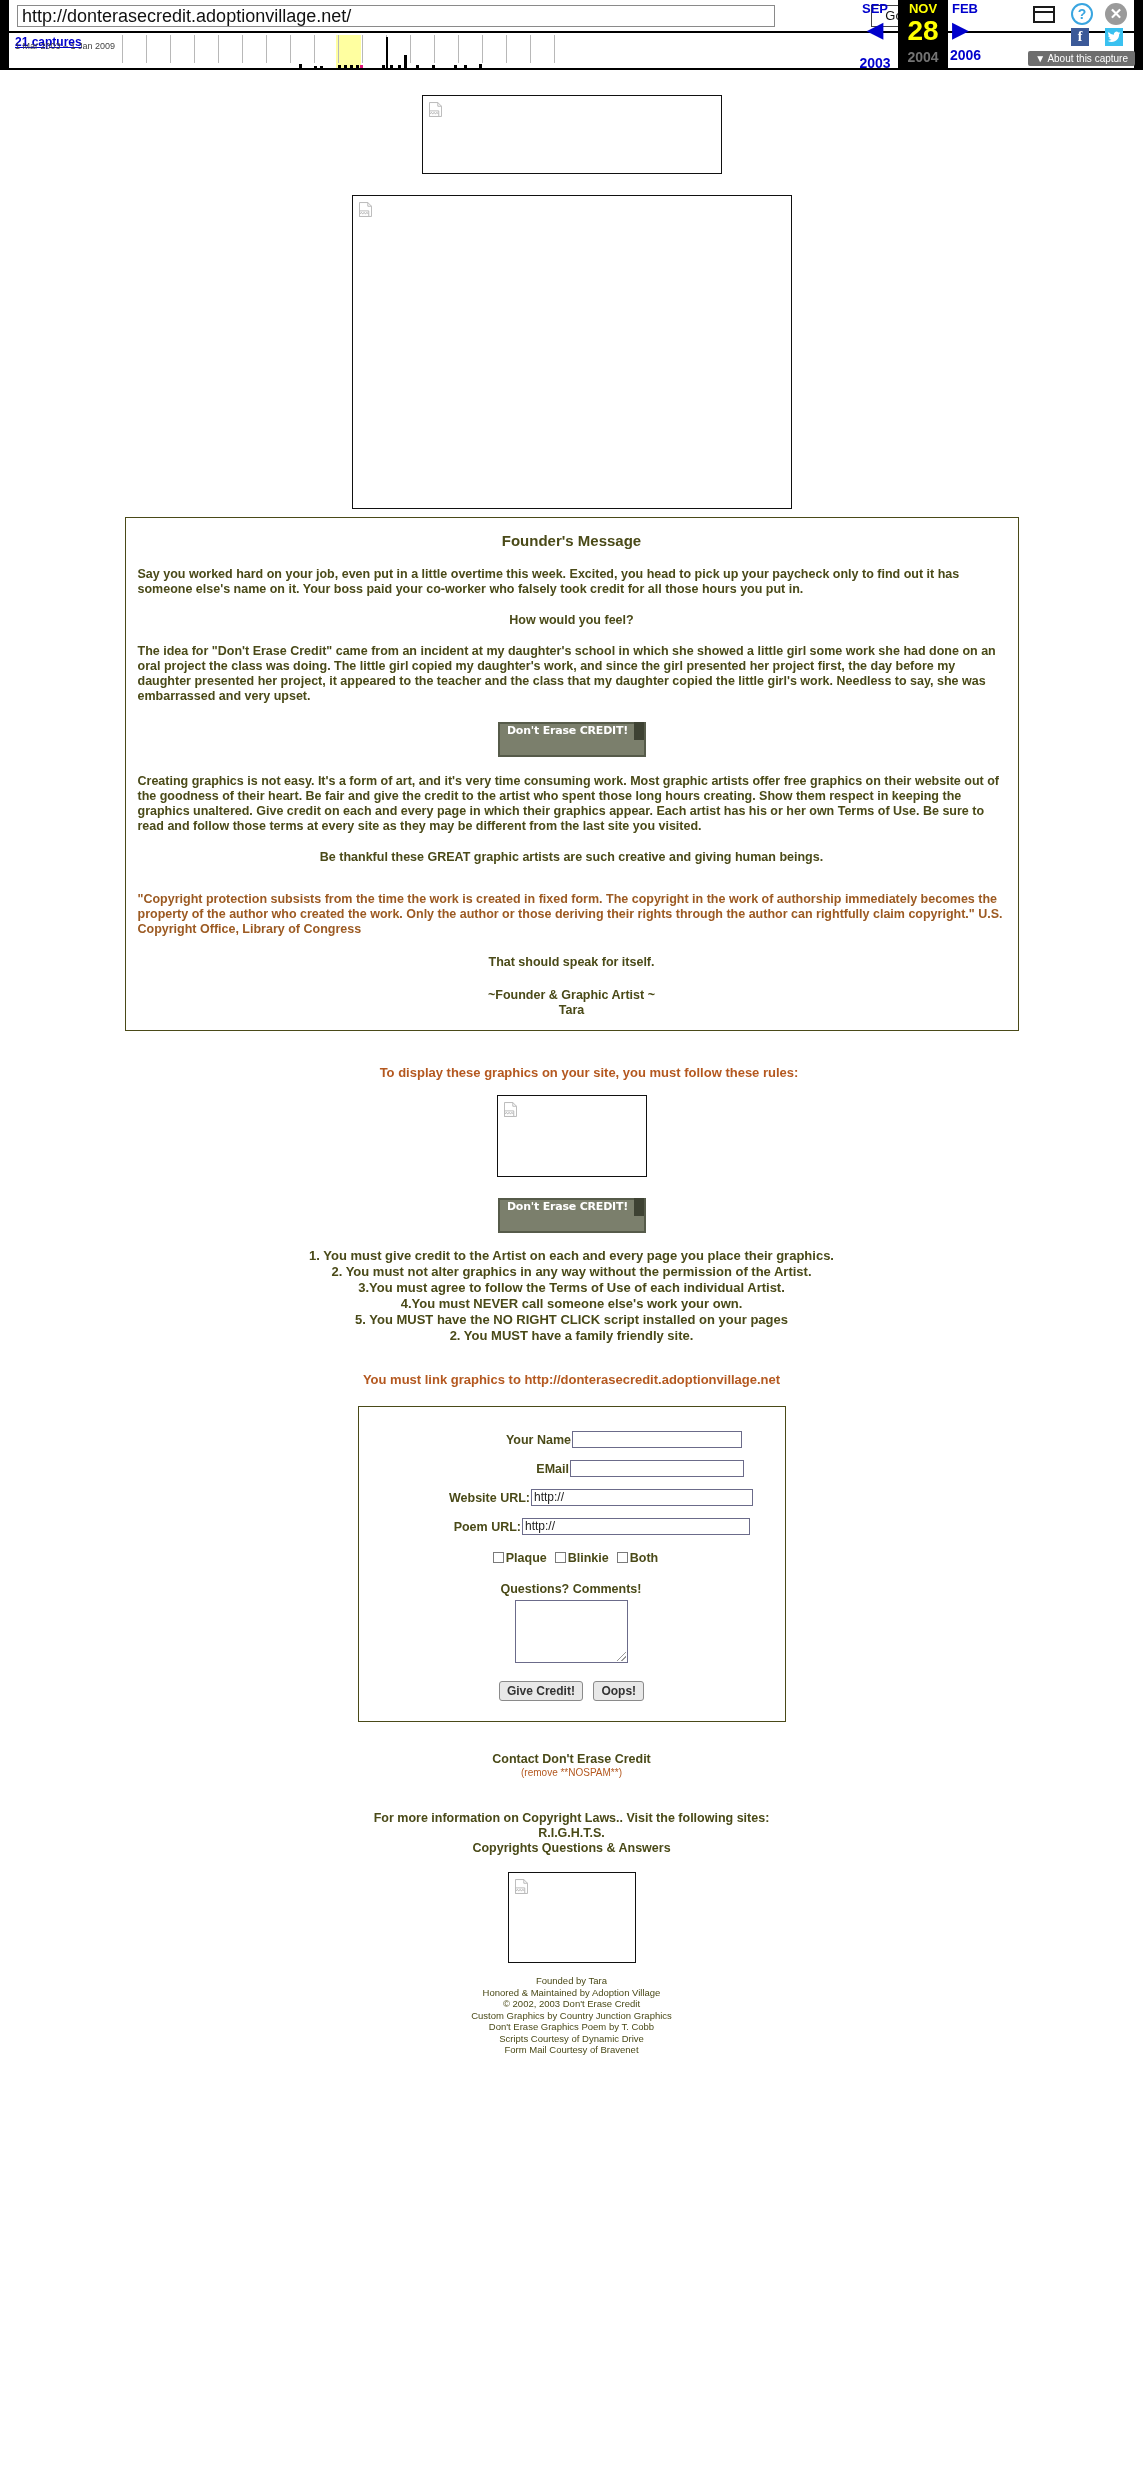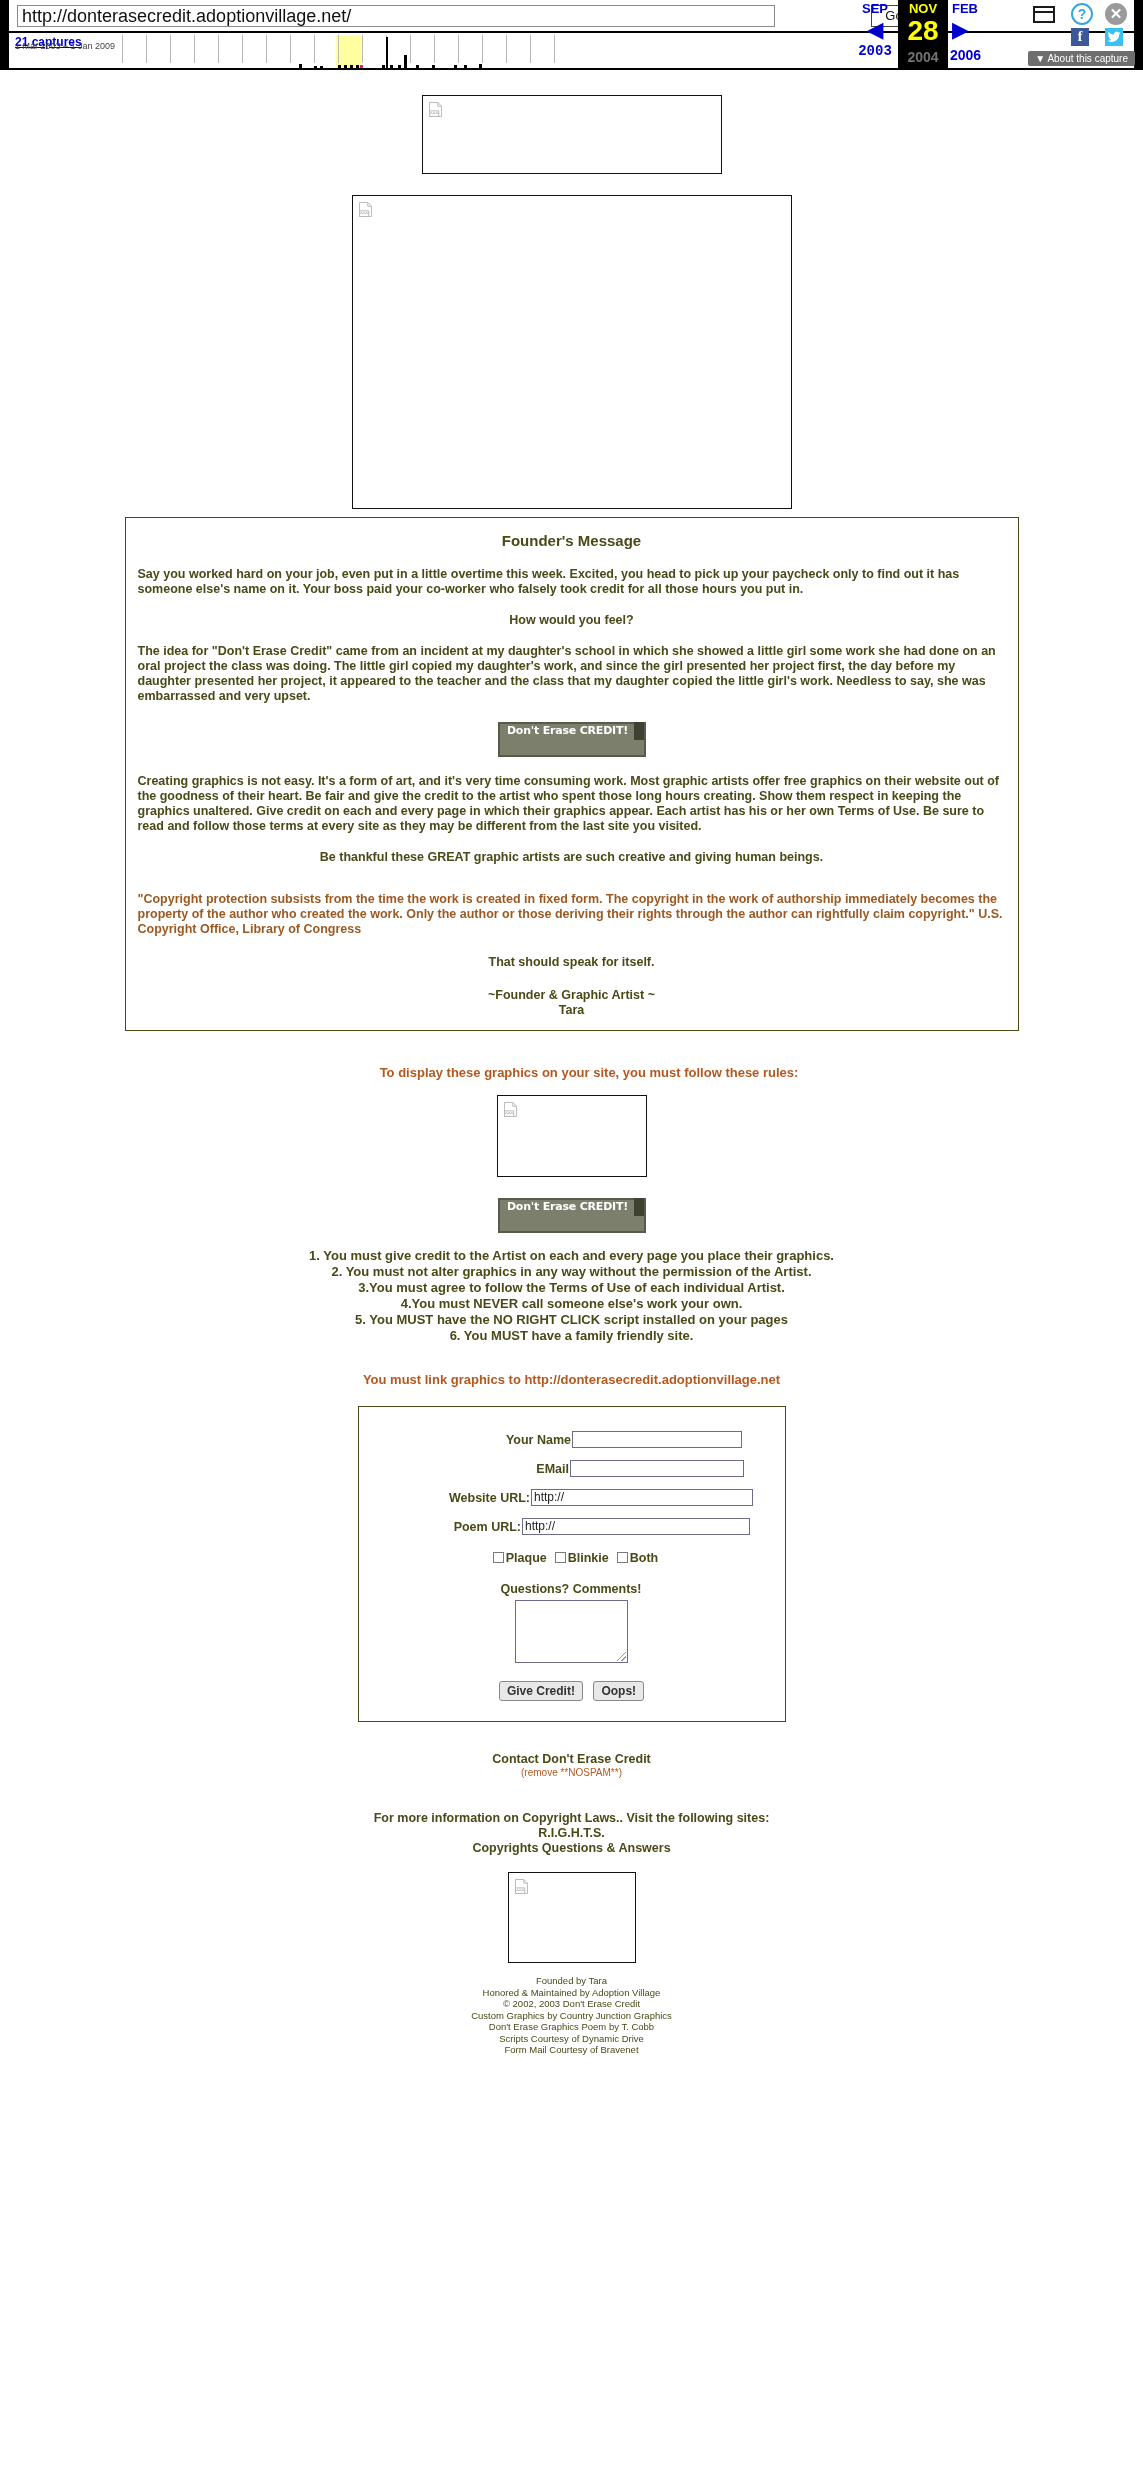--- a/index.html
+++ b/index.html
@@ -240,21 +240,21 @@
           <div class="wm-cap" style="left: 365px; height: 5px;"></div>
         </div>
       <div id="wm-cursor"></div>
     </div>
   </div>
 
   <div id="wm-nav" style="left:852px;">
     <div id="wm-nav-prev">
       <div class="wm-mon">SEP</div>
       <div class="wm-arrow">◀</div>
-      <div class="wm-yr" style="margin-top:0;font-family:Liberation Mono, monospace;">2003</div>
+      <div class="wm-yr" style="margin-top:12px;">2003</div>
     </div>
     <div id="wm-nav-cur">
       <div class="wm-mon on">NOV</div>
       <div class="wm-day">28</div>
       <div class="wm-yr on" style="margin-top:4px;">2004</div>
     </div>
     <div id="wm-nav-next">
       <div class="wm-mon" style="text-align:left;padding-left:4px;">FEB</div>
       <div class="wm-arrow" style="text-align:left;padding-left:4px;">▶</div>
       <div class="wm-yr" style="margin-top:4px;text-align:left;padding-left:2px;">2006</div>
@@ -351,21 +351,21 @@
       <span class="edge"></span>
     </span>
   </div>
 
   <div class="center" style="padding-top:15px;" id="rules-list">
       <div class="rule-line">1. You must give credit to the Artist on each and every page you place their graphics.</div>
       <div class="rule-line">2. You must not alter graphics in any way without the permission of the Artist.</div>
       <div class="rule-line">3.You must agree to follow the Terms of  Use of each individual Artist.</div>
       <div class="rule-line">4.You must NEVER call someone else's work your own.</div>
       <div class="rule-line">5. You MUST have the NO RIGHT CLICK script installed on your pages</div>
-      <div class="rule-line">6. You MUST have a family friendly site.</div>
+      <div class="rule-line">2. You MUST have a family friendly site.</div>
     </div>
 
   <div class="center" style="padding-top:26px;">
     <span class="orange">You must link graphics to http://donterasecredit.adoptionvillage.net</span>
   </div>
 
   <div style="padding-top:18px;">
     <div class="panel" style="width:428px;margin:0 auto;padding:24px 10px 20px;">
 
       <div class="frm-row">

